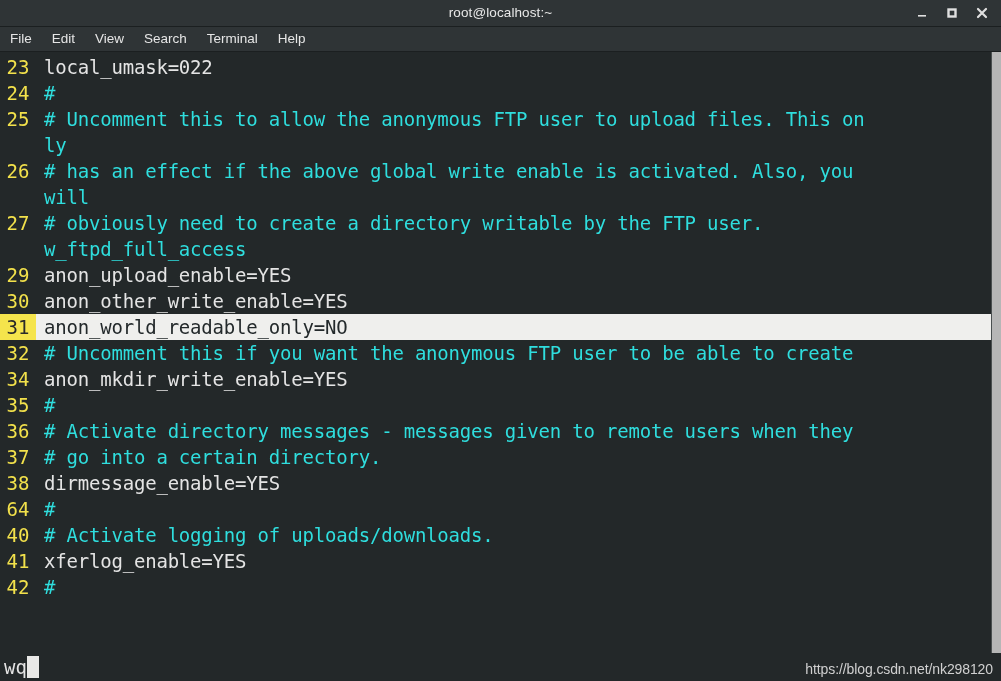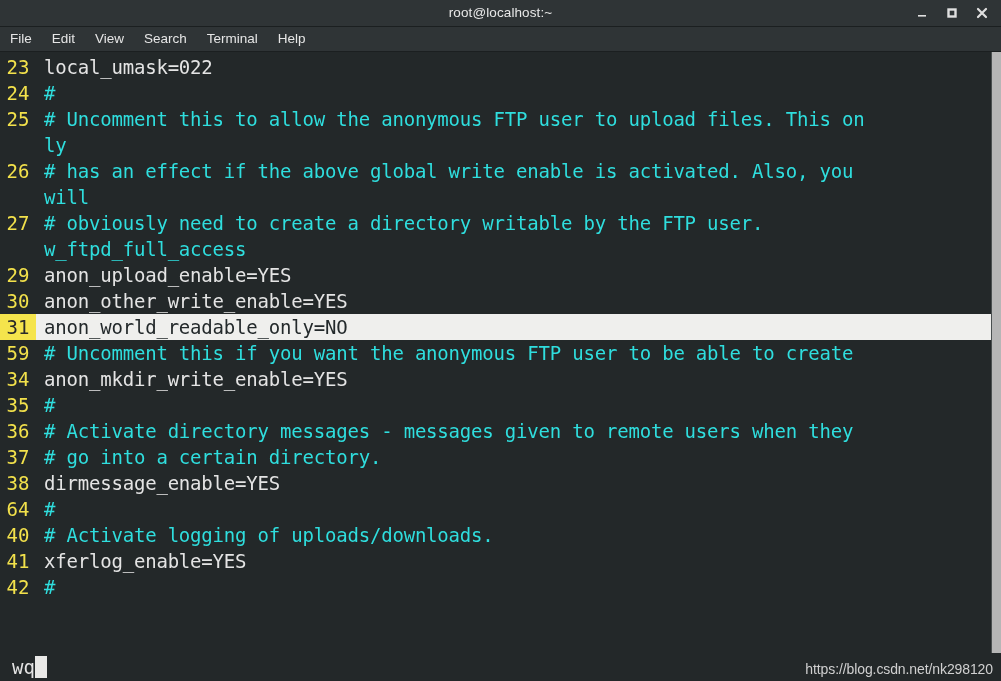--- a/index.html
+++ b/index.html
@@ -150,21 +150,21 @@
   }
 
   
   .statusline {
     height: 28px;
     flex: 0 0 28px;
     background: #232829;
     position: relative;
     display: flex;
     align-items: center;
-    padding-left: 12px;
+    padding-left: 4px;
   }
   .status-text {
     font-family: "DejaVu Sans Mono", monospace;
     font-size: 19px;
     color: #e4e4e4;
     line-height: 28px;
     white-space: pre;
   }
   .block-cursor {
     display: inline-block;
@@ -225,21 +225,21 @@
           <div class="row"><div class="lineno">24</div><div class="gap"></div><div class="code comment">#</div></div>
           <div class="row"><div class="lineno">25</div><div class="gap"></div><div class="code comment"># Uncomment this to allow the anonymous FTP user to upload files. This on</div></div>
           <div class="row cont"><div class="lineno"></div><div class="gap"></div><div class="code comment">ly</div></div>
           <div class="row"><div class="lineno">26</div><div class="gap"></div><div class="code comment"># has an effect if the above global write enable is activated. Also, you</div></div>
           <div class="row cont"><div class="lineno"></div><div class="gap"></div><div class="code comment">will</div></div>
           <div class="row"><div class="lineno">27</div><div class="gap"></div><div class="code comment"># obviously need to create a directory writable by the FTP user.</div></div>
           <div class="row cont"><div class="lineno"></div><div class="gap"></div><div class="code comment">w_ftpd_full_access</div></div>
           <div class="row"><div class="lineno">29</div><div class="gap"></div><div class="code plain">anon_upload_enable=YES</div></div>
           <div class="row"><div class="lineno">30</div><div class="gap"></div><div class="code plain">anon_other_write_enable=YES</div></div>
           <div class="row current"><div class="lineno">31</div><div class="gap"></div><div class="code plain">anon_world_readable_only=NO</div></div>
-          <div class="row"><div class="lineno">59</div><div class="gap"></div><div class="code comment"># Uncomment this if you want the anonymous FTP user to be able to create</div></div>
+          <div class="row"><div class="lineno">32</div><div class="gap"></div><div class="code comment"># Uncomment this if you want the anonymous FTP user to be able to create</div></div>
           <div class="row"><div class="lineno">34</div><div class="gap"></div><div class="code plain">anon_mkdir_write_enable=YES</div></div>
           <div class="row"><div class="lineno">35</div><div class="gap"></div><div class="code comment">#</div></div>
           <div class="row"><div class="lineno">36</div><div class="gap"></div><div class="code comment"># Activate directory messages - messages given to remote users when they</div></div>
           <div class="row"><div class="lineno">37</div><div class="gap"></div><div class="code comment"># go into a certain directory.</div></div>
           <div class="row"><div class="lineno">38</div><div class="gap"></div><div class="code plain">dirmessage_enable=YES</div></div>
           <div class="row"><div class="lineno">64</div><div class="gap"></div><div class="code comment">#</div></div>
           <div class="row"><div class="lineno">40</div><div class="gap"></div><div class="code comment"># Activate logging of uploads/downloads.</div></div>
           <div class="row"><div class="lineno">41</div><div class="gap"></div><div class="code plain">xferlog_enable=YES</div></div>
           <div class="row"><div class="lineno">42</div><div class="gap"></div><div class="code comment">#</div></div>
         </div>

